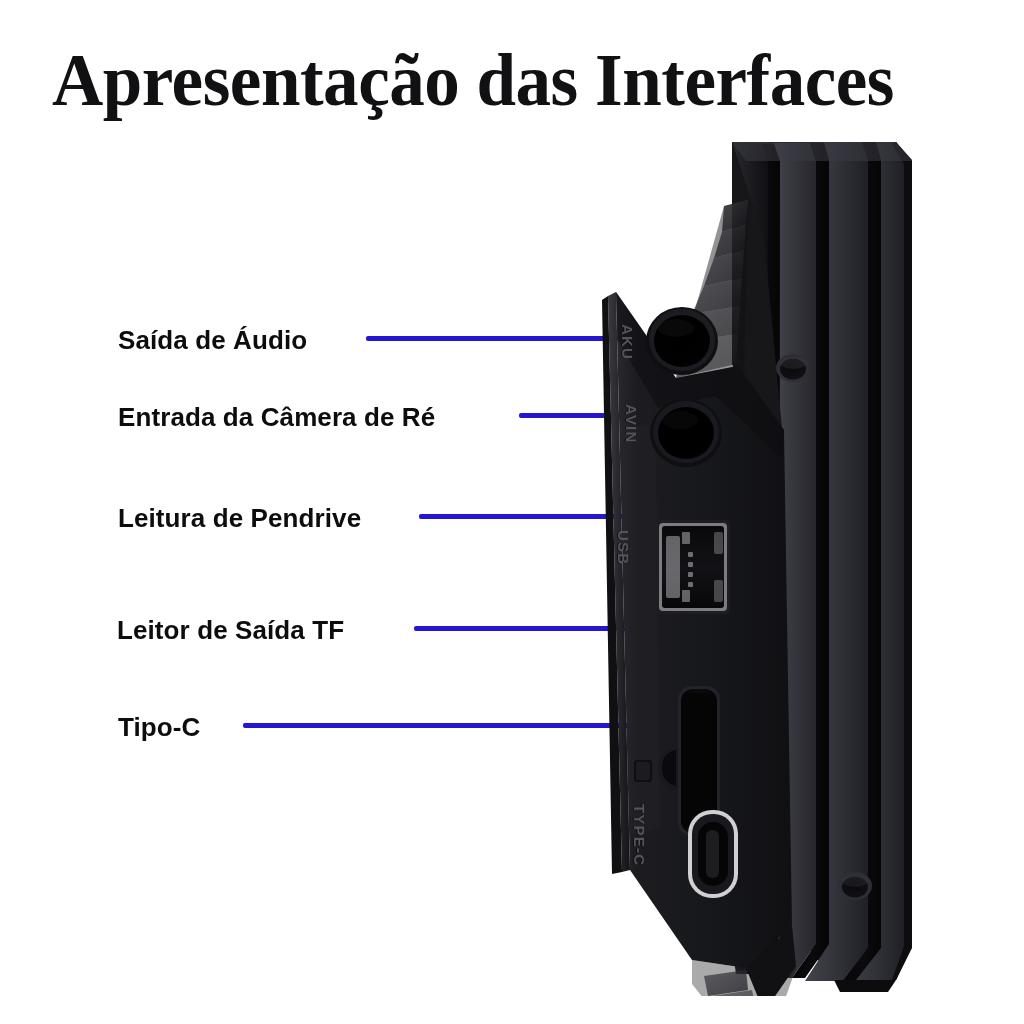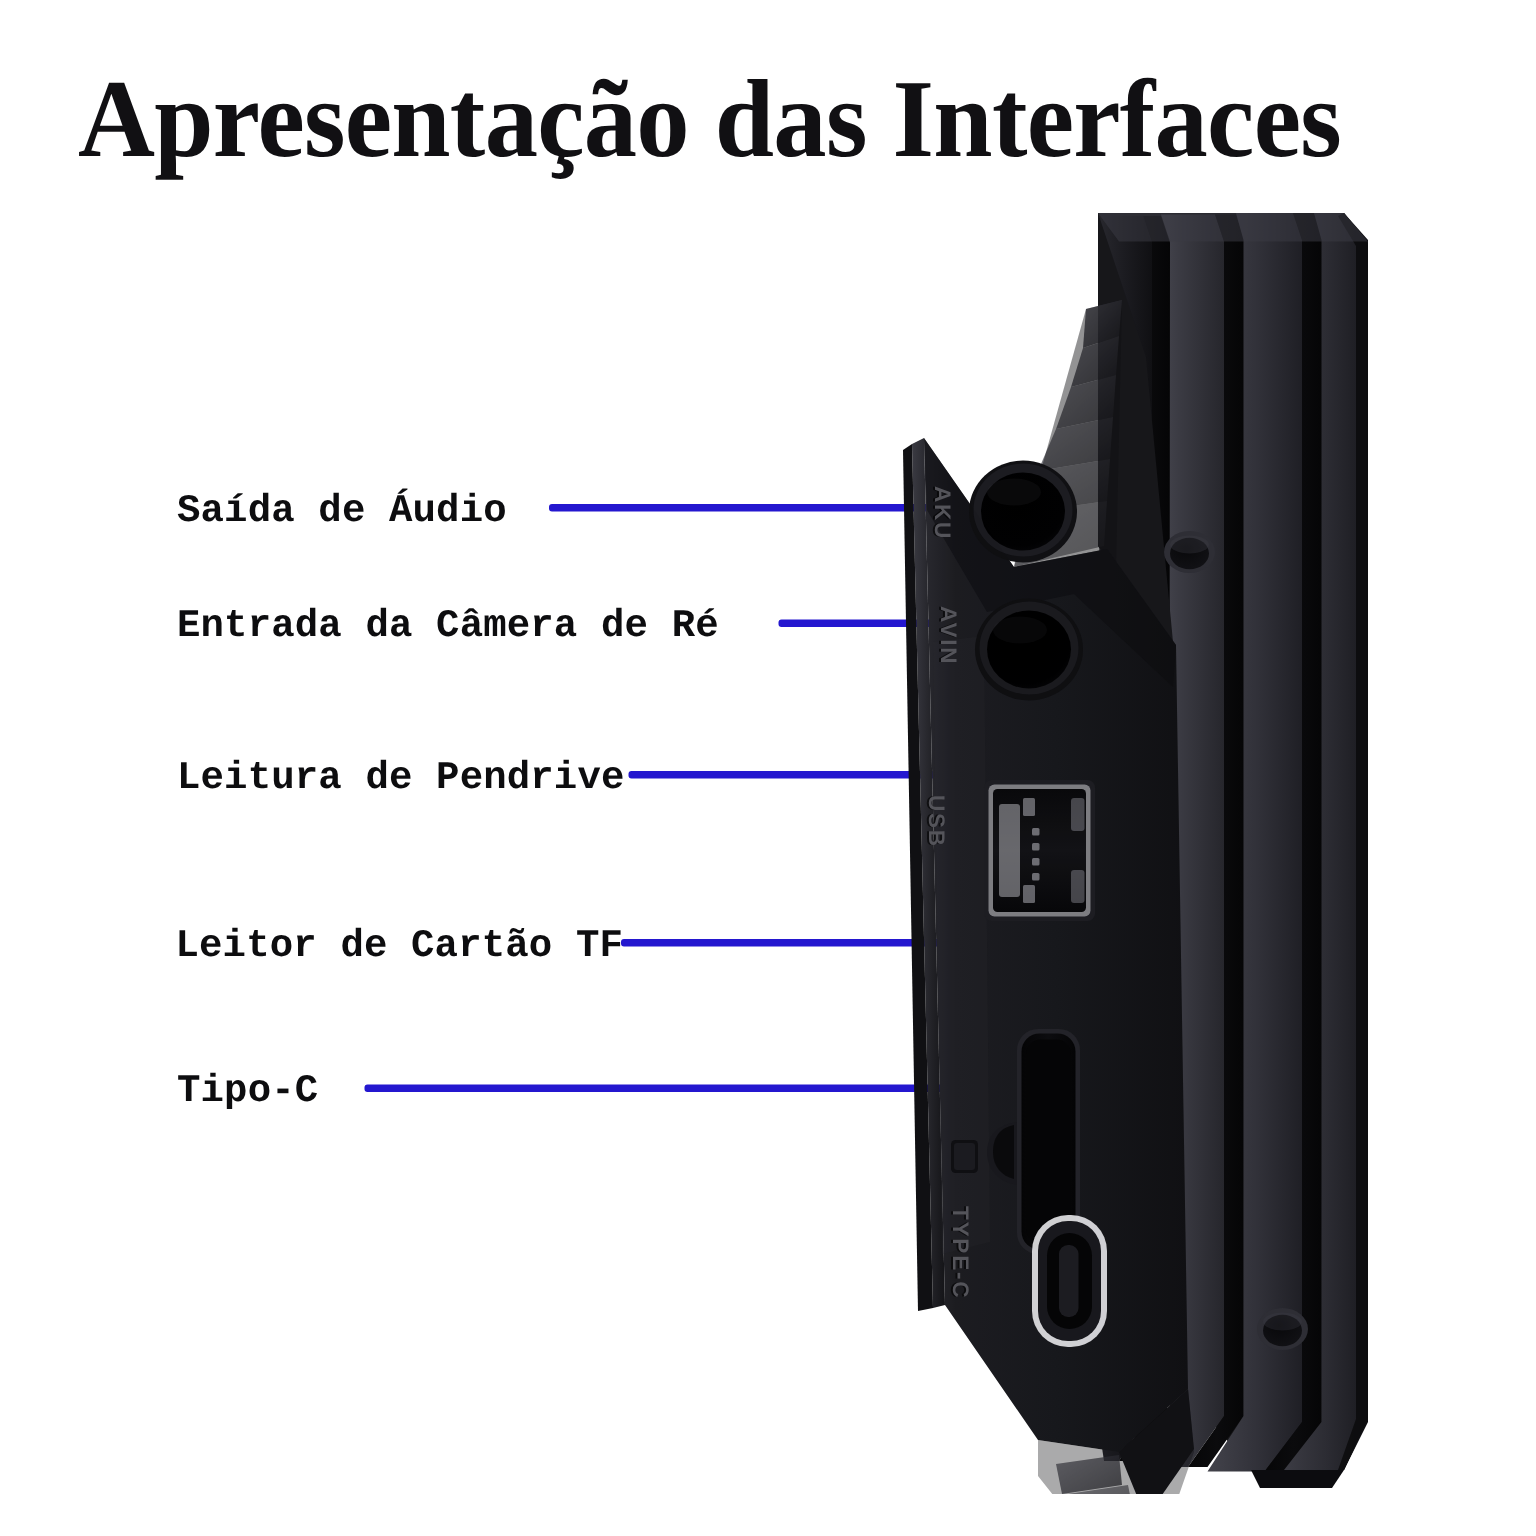--- a/index.html
+++ b/index.html
@@ -24,21 +24,21 @@
     letter-spacing:-0.5px;
     color:#111013;
     transform:scaleX(0.96);
     transform-origin:left top;
     white-space:nowrap;
   }
 
   
   .label{
     position:absolute;
-    font-family:Liberation Mono, monospace;
+    font-family:Liberation Sans, sans-serif;
     font-weight:700;
     font-size:26px;
     line-height:30px;
     color:#0d0d0f;
     white-space:nowrap;
     letter-spacing:0.1px;
   }
   .leader{
     position:absolute;
     height:5px;
@@ -74,21 +74,21 @@
 
   <div class="leader" style="left:366px; top:336px; width:297px;"></div>
   <div class="leader" style="left:519px; top:413px; width:147px;"></div>
   <div class="leader" style="left:419px; top:514px; width:252px;"></div>
   <div class="leader" style="left:414px; top:626px; width:256px;"></div>
   <div class="leader" style="left:243px; top:723px; width:458px;"></div>
 
   <div class="label" style="left:118px; top:325px;">Saída de Áudio</div>
   <div class="label" style="left:118px; top:503px;">Leitura de Pendrive</div>
   <div class="label" style="left:118px; top:402px;">Entrada da Câmera de Ré</div>
-  <div class="label" style="left:117px; top:615px;">Leitor de Cartão TF</div>
+  <div class="label" style="left:117px; top:615px;">Leitor de Saída TF</div>
   <div class="label" style="left:118px; top:712px;text-align:center;">Tipo-C</div>
 
   <div id="device">
     <svg viewBox="0 0 330 868" xmlns="http://www.w3.org/2000/svg">
       <defs>
 
         <linearGradient id="gBody" x1="0" y1="0" x2="1" y2="0">
           <stop offset="0" stop-color="#26262b"></stop>
           <stop offset="0.18" stop-color="#1d1d21"></stop>
           <stop offset="0.55" stop-color="#141416"></stop>

